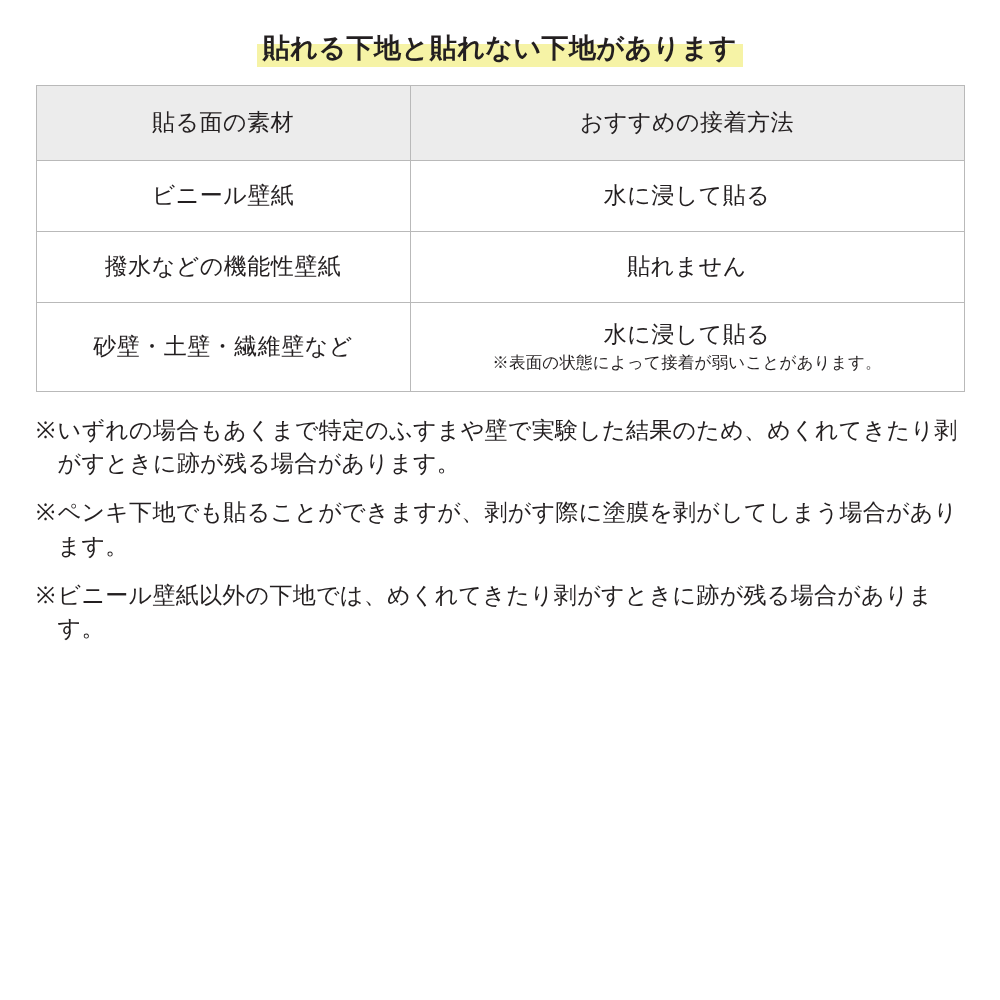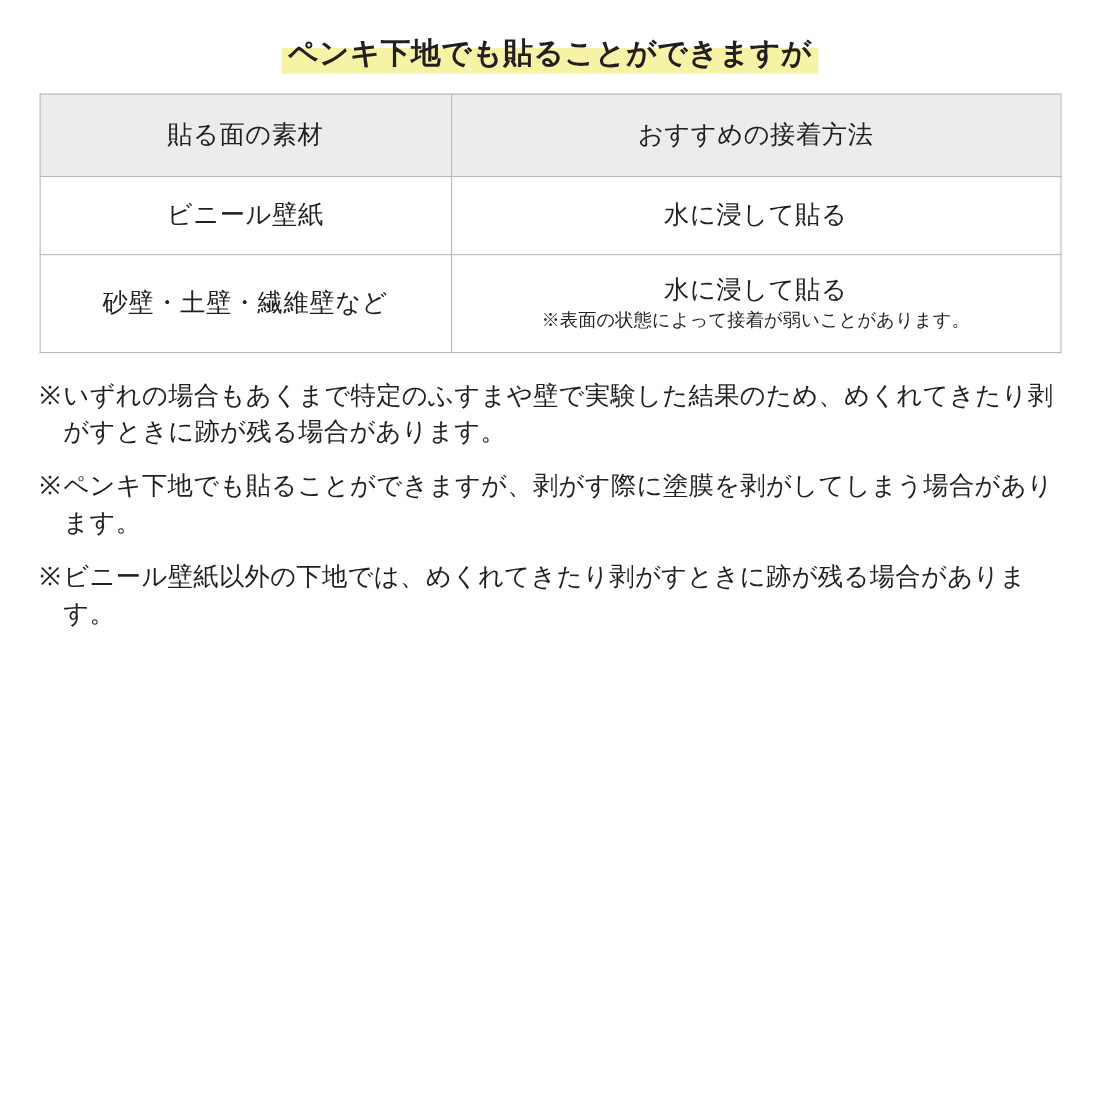--- a/index.html
+++ b/index.html
@@ -116,21 +116,21 @@
     flex: 1 1 auto;
   }
 </style>
 </head>
 <body>
 
 <div class="page">
 
 
   <div class="subtitle-wrap">
-    <div class="subtitle">ペンキ下地でも貼ることができますが</div>
+    <div class="subtitle">貼れる下地と貼れない下地があります</div>
   </div>
 
   <table class="table">
     <colgroup>
       <col class="col-material">
       <col class="col-method">
     </colgroup>
     <tbody>
       <tr class="thead">
         <td>貼る面の素材</td>
@@ -141,20 +141,28 @@
         <td>
           <div class="cell-main">ビニール壁紙</div>
         </td>
         <td>
           <div class="cell-main">水に浸して貼る</div>
         </td>
       </tr>
 
 
 
+      <tr class="row-h4">
+        <td>
+          <div class="cell-main">撥水などの機能性壁紙</div>
+        </td>
+        <td>
+          <div class="cell-main">貼れません</div>
+        </td>
+      </tr>
 
       <tr class="row-h5">
         <td>
           <div class="cell-main">砂壁・土壁・繊維壁など</div>
         </td>
         <td>
           <div class="cell-main">水に浸して貼る</div>
           <div class="cell-note">※表面の状態によって接着が弱いことがあります。</div>
         </td>
       </tr>

